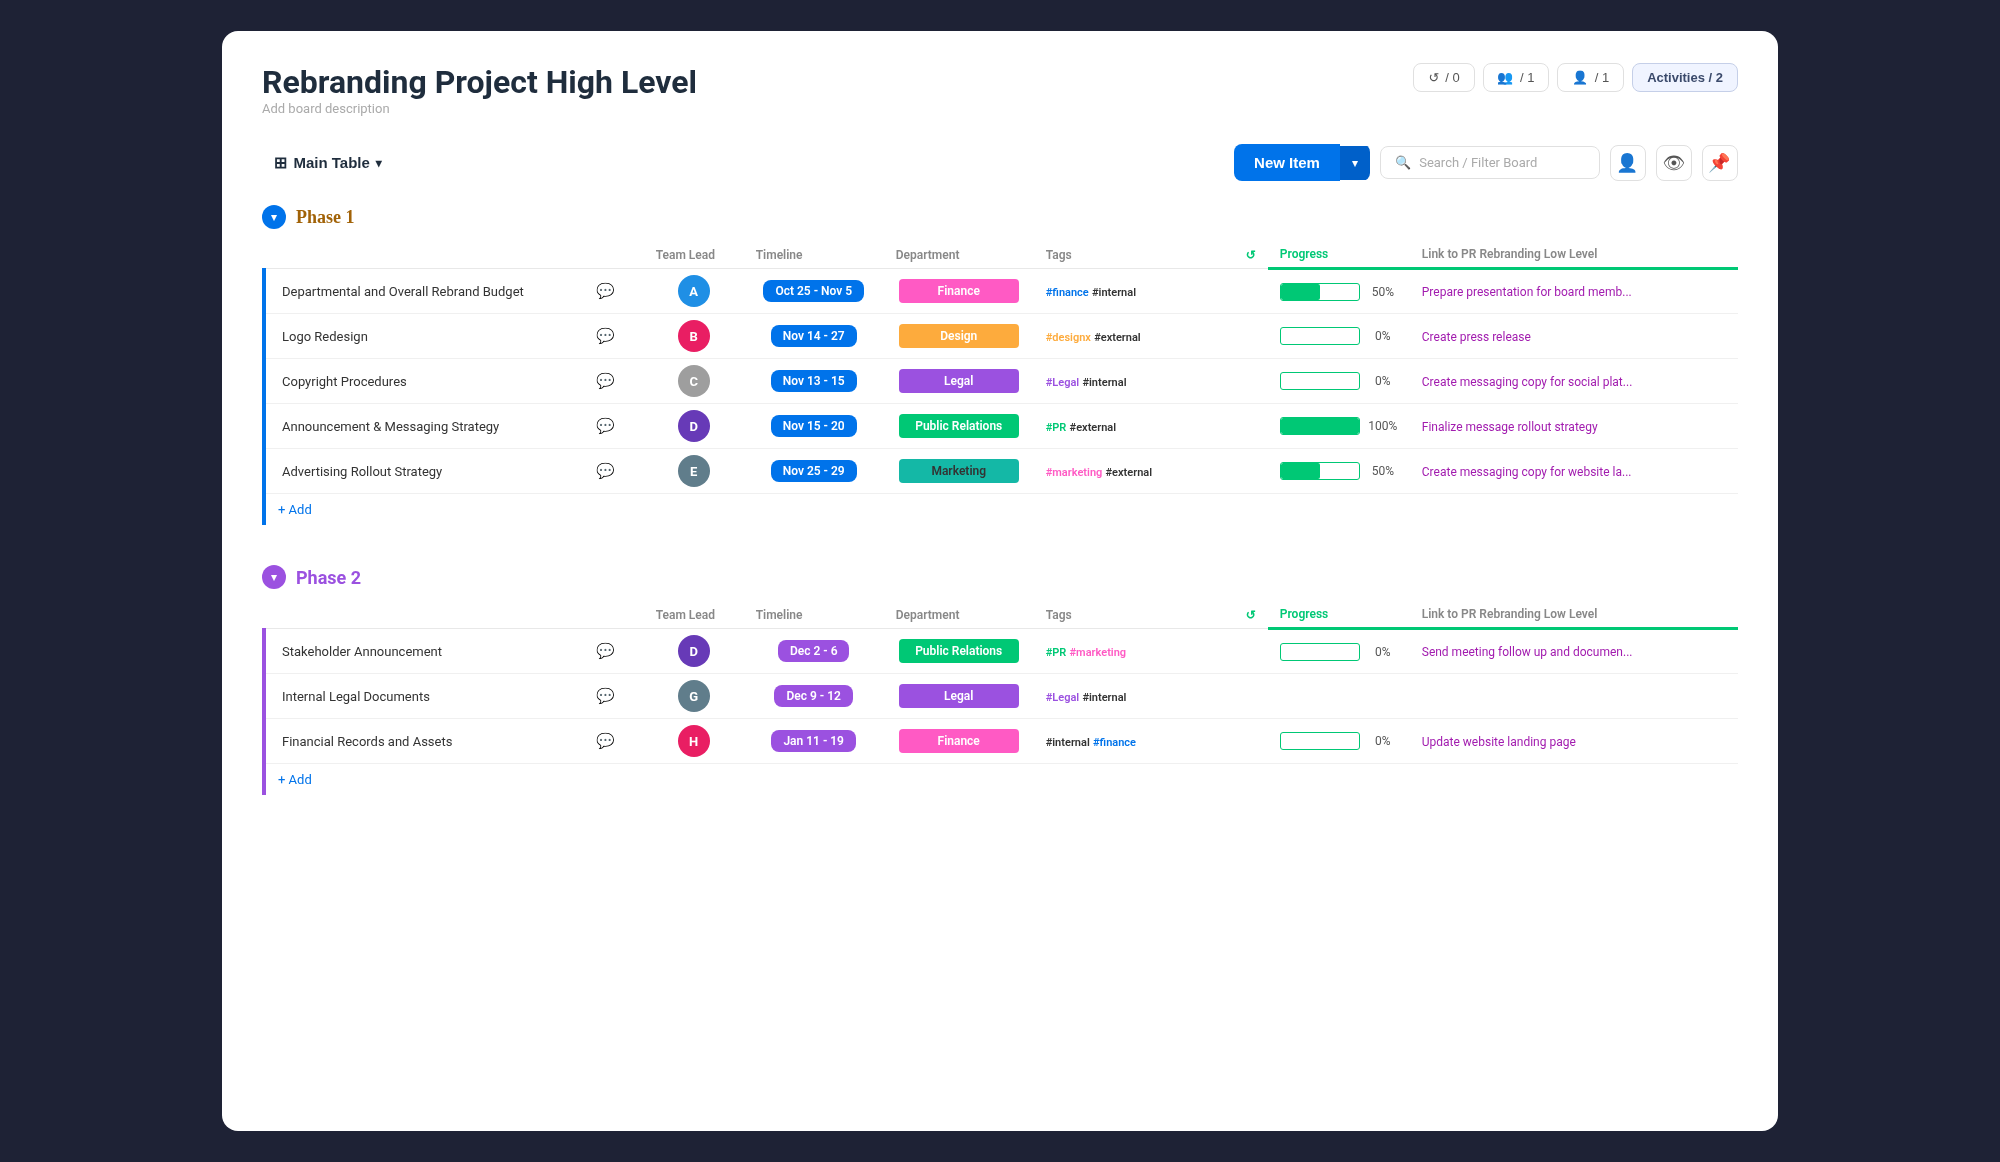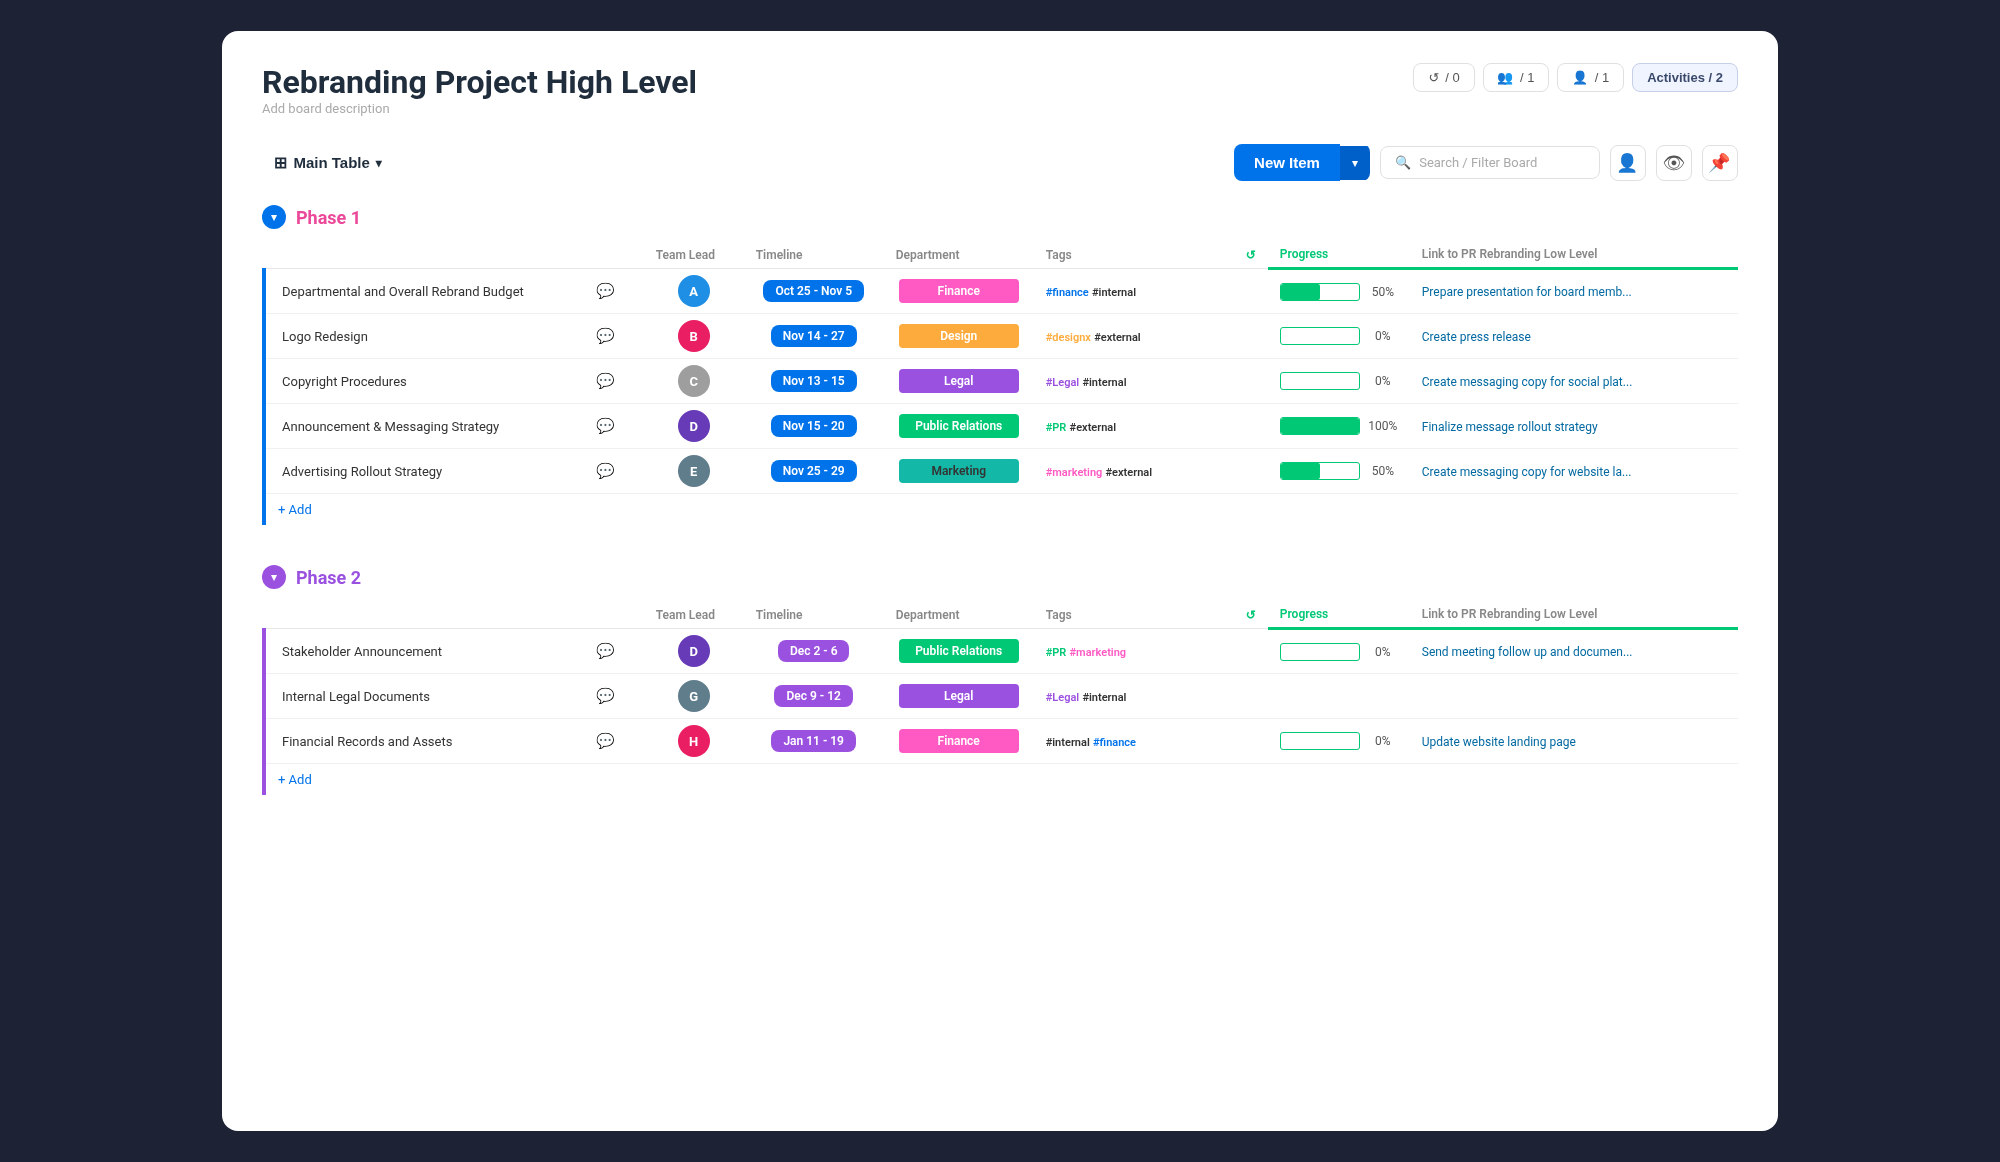--- a/index.html
+++ b/index.html
@@ -162,21 +162,21 @@
       cursor: pointer;
       font-size: 12px;
       color: #fff;
     }
     .section-toggle.phase1 { background: #0073ea; }
     .section-toggle.phase2 { background: #9b51e0; }
     .section-title {
       font-size: 18px;
       font-weight: 700;
     }
-    .section-title.phase1 { color: #ec4899; }
+    .section-title.phase1 { color: #a16207; font-family: Liberation Serif, serif; }
     .section-title.phase2 { color: #9b51e0; }
     
     .board-table {
       width: 100%;
       border-collapse: collapse;
     }
     .board-table th {
       font-size: 12px;
       font-weight: 600;
       color: #888;
@@ -292,21 +292,21 @@
     }
     
     .link-header-underline {
       border-bottom: 3px solid #00c875 !important;
     }
     .progress-header-underline {
       border-bottom: 3px solid #00c875 !important;
     }
     .link-col-text {
       font-size: 12px;
-      color: #0369a1;
+      color: #a21caf;
       white-space: nowrap;
       overflow: hidden;
       text-overflow: ellipsis;
       max-width: 250px;
     }
   </style>
 </head>
 <body>
 
 <div class="app-container">

